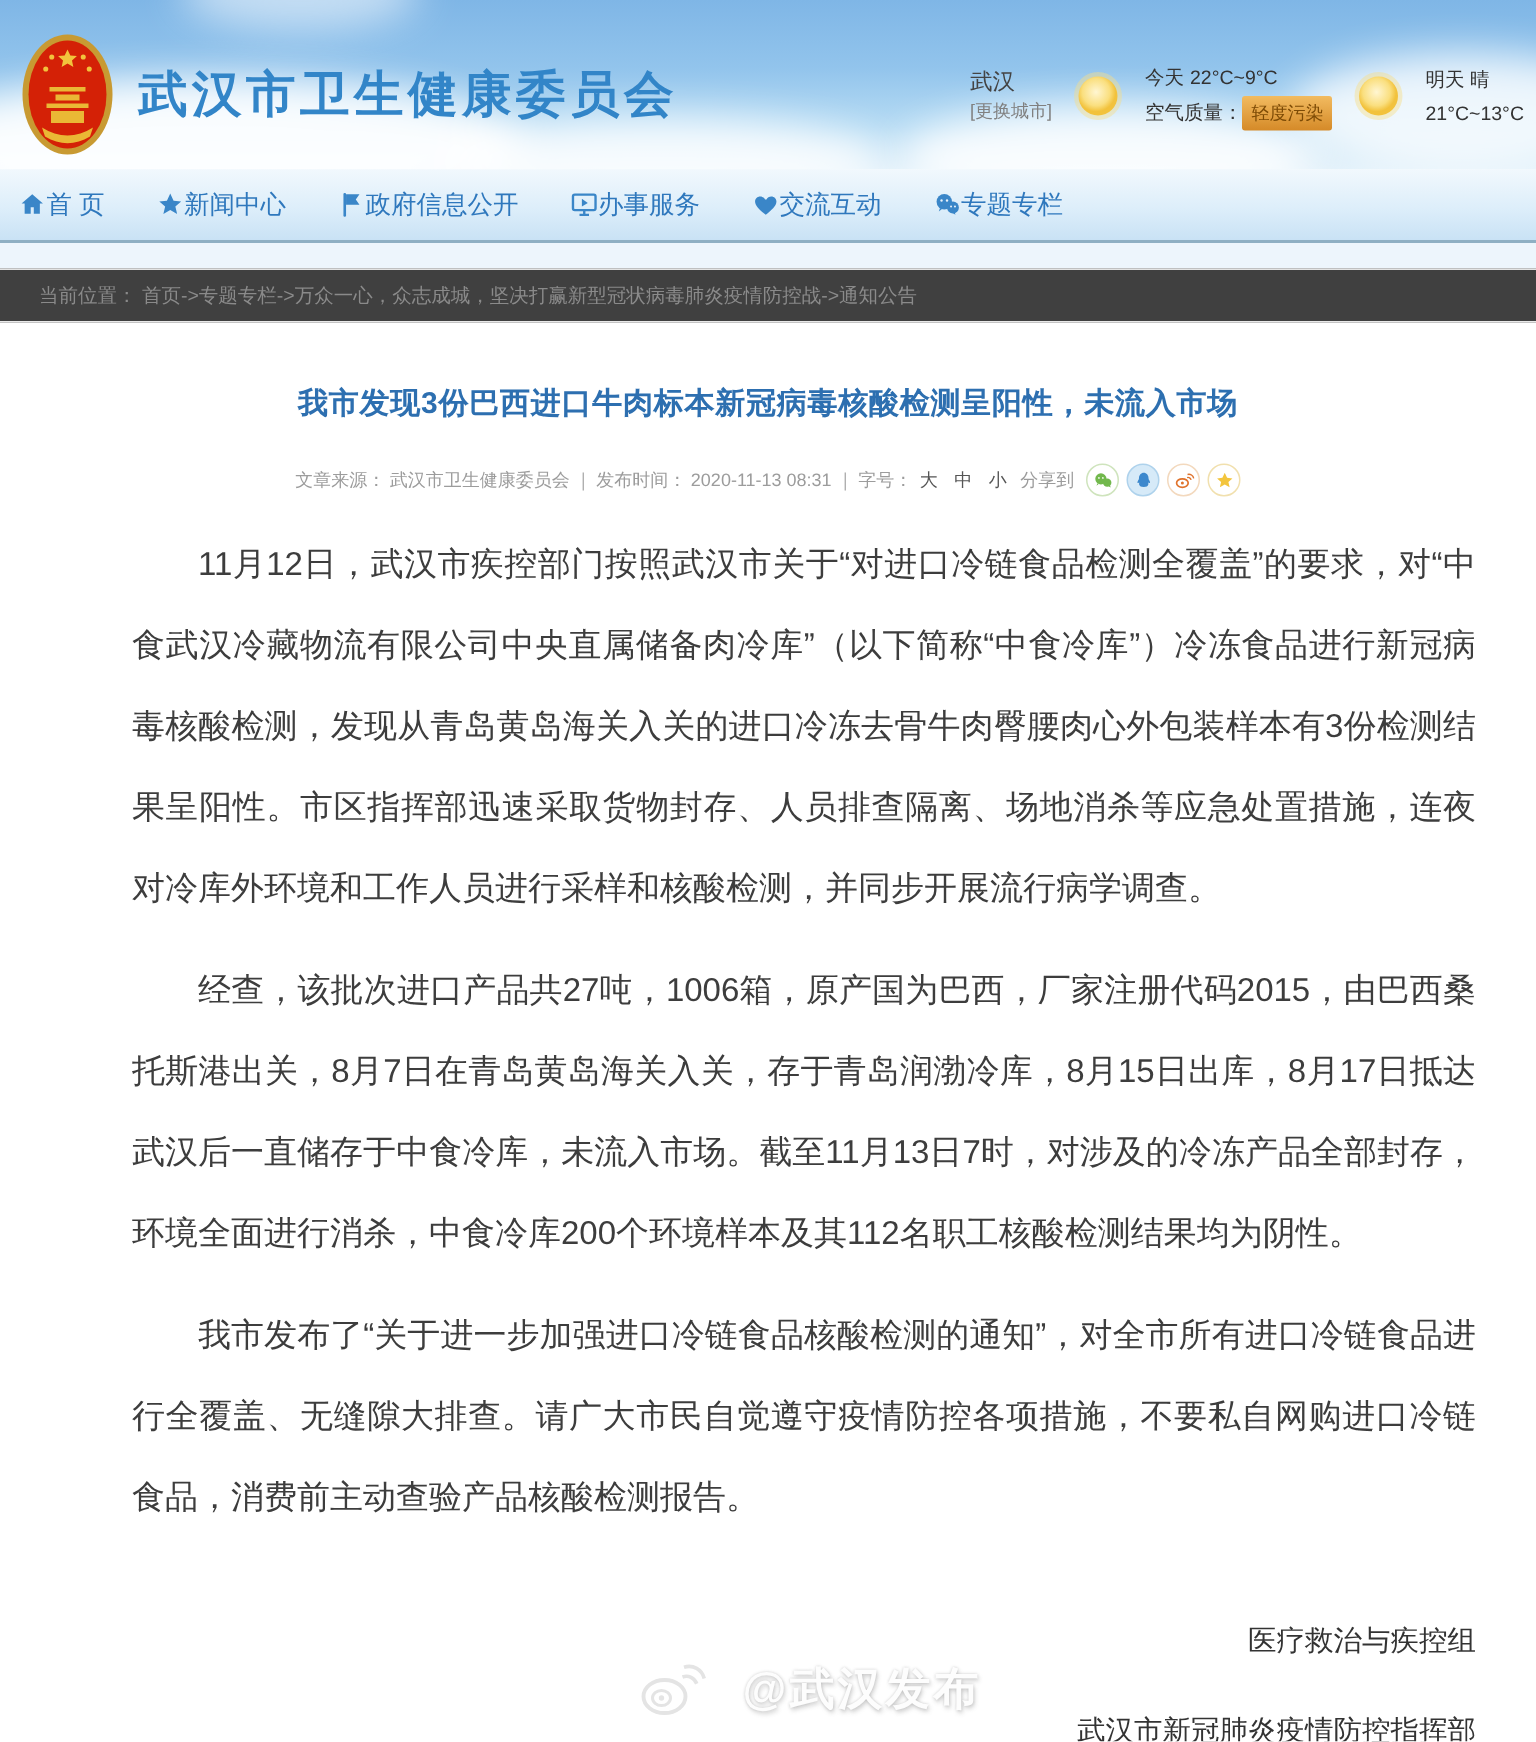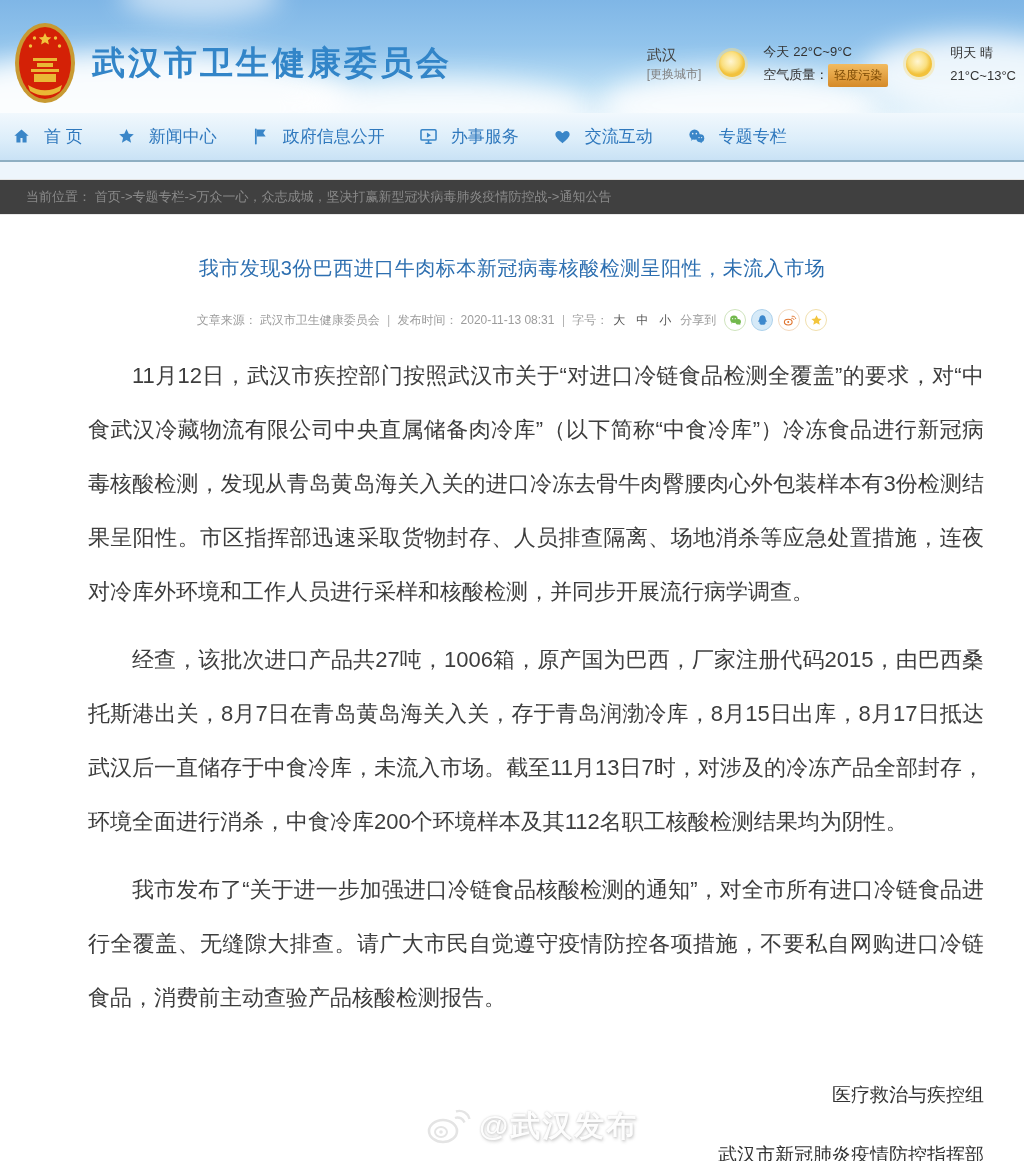--- a/index.html
+++ b/index.html
@@ -36,21 +36,21 @@
     display:inline-block; padding:0 6px; border-radius:2px; font-size:12px;
     background:linear-gradient(#f2bb60,#d58a28); color:#7c4a05;
   }
 
   
   .main-nav {
     position:relative; height:49px; display:flex; align-items:center; padding-left:12px;
     background:linear-gradient(180deg,#f1f8fd 0%,#ddeefa 55%,#c9e2f5 100%);
     border-bottom:2px solid #8fafc3;
   }
-  .nav-item { display:flex; align-items:center; gap:13px; margin-right:34px; cursor:pointer; }
+  .nav-item { display:flex; align-items:center; gap:0; margin-right:34px; cursor:pointer; }
   .nav-item svg { width:19px; height:19px; flex:none; }
   .nav-label { font-size:17px; color:#2f78bd; white-space:nowrap; }
   .nav-search { margin-left:auto; display:flex; align-items:center; }
   .search-input {
     width:150px; height:25px; border:1px solid #c4d5e2; background:#fff;
     font-size:12px; color:#666; padding:0 8px; outline:none;
   }
   .search-input::placeholder { color:#aaa; }
   .search-btn {
     width:38px; height:29px; margin-left:6px; border:none; border-radius:3px;
@@ -60,21 +60,21 @@
   .pre-breadcrumb { height:17px; background:#edf5fc; }
   .breadcrumb {
     height:36px; line-height:34px; background:#404040;
     border-top:1px solid #e3e3e3; border-bottom:1px solid #e9e9e9;
     padding-left:26px; font-size:13px; color:#8a8a8a; white-space:nowrap; overflow:hidden;
   }
 
   
   .content { padding:0 40px; }
   .article-title {
-    margin:40px 0 0; text-align:center; font-size:20px; font-weight:normal; color:#2d6fb0; letter-spacing:.5px;
+    margin:40px 0 0; text-align:center; font-size:20px; font-weight:bold; color:#2d6fb0; letter-spacing:.5px;
   }
   .article-meta {
     margin-top:27px; display:flex; justify-content:center; align-items:center;
     font-size:12px; color:#9c9c9c; gap:3px; white-space:nowrap;
   }
   .meta-strong { color:#555; letter-spacing:4px; margin:0 2px; cursor:pointer; }
   .share-icons { display:flex; gap:5px; margin-left:5px; }
   .sicon {
     width:22px; height:22px; border-radius:50%; background:#fff;
     display:flex; align-items:center; justify-content:center; cursor:pointer;
@@ -93,21 +93,21 @@
 
   .signature {
     margin-top:40px; text-align:right;
     font-family:"Liberation Serif","DejaVu Serif",serif;
     font-size:19px; color:#333;
   }
   .signature div { line-height:60px; }
 
   
   .watermark {
-    position:absolute; left:425px; top:1106px; display:flex; align-items:center; gap:8px;
+    position:absolute; left:425px; top:1106px; display:flex; align-items:center; gap:24px;
     pointer-events:none;
   }
   .watermark-text {
     font-size:30px; font-weight:bold; color:#fdfdfd; letter-spacing:2px;
     text-shadow:0 0 2px rgba(90,90,90,.28), 1px 2px 3px rgba(120,120,120,.30);
   }
 </style>
 </head>
 <body>
 

